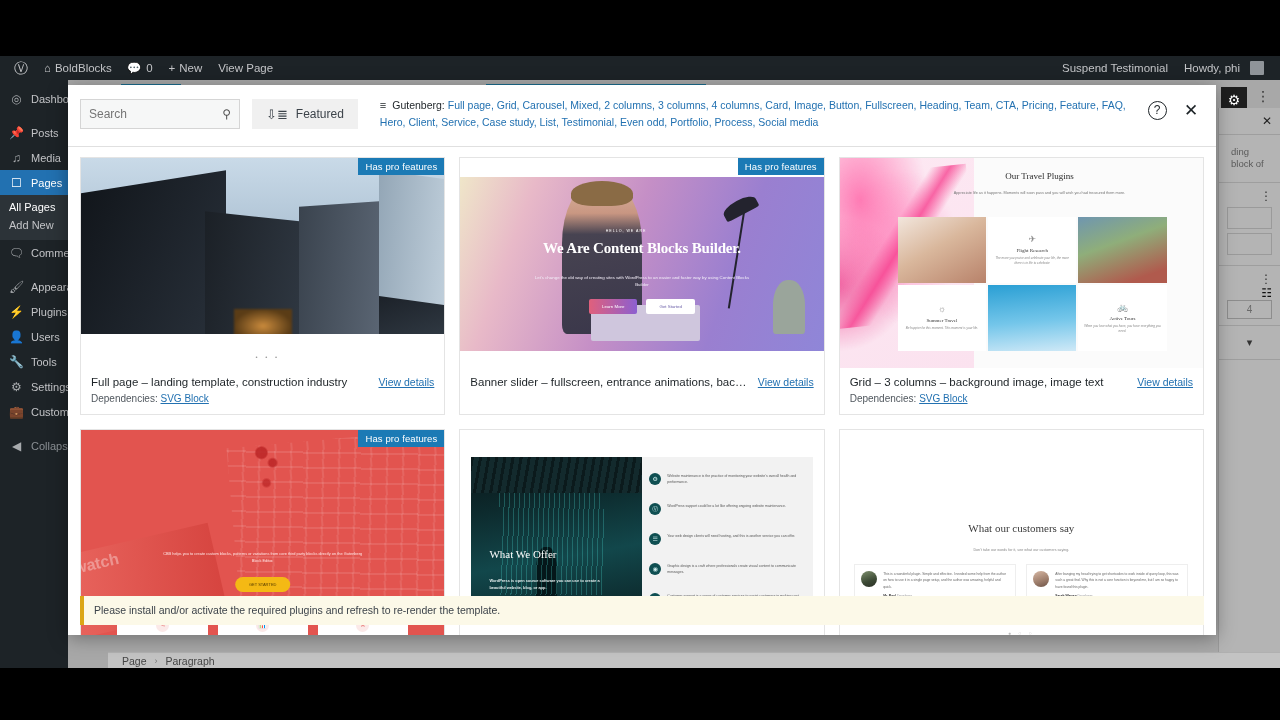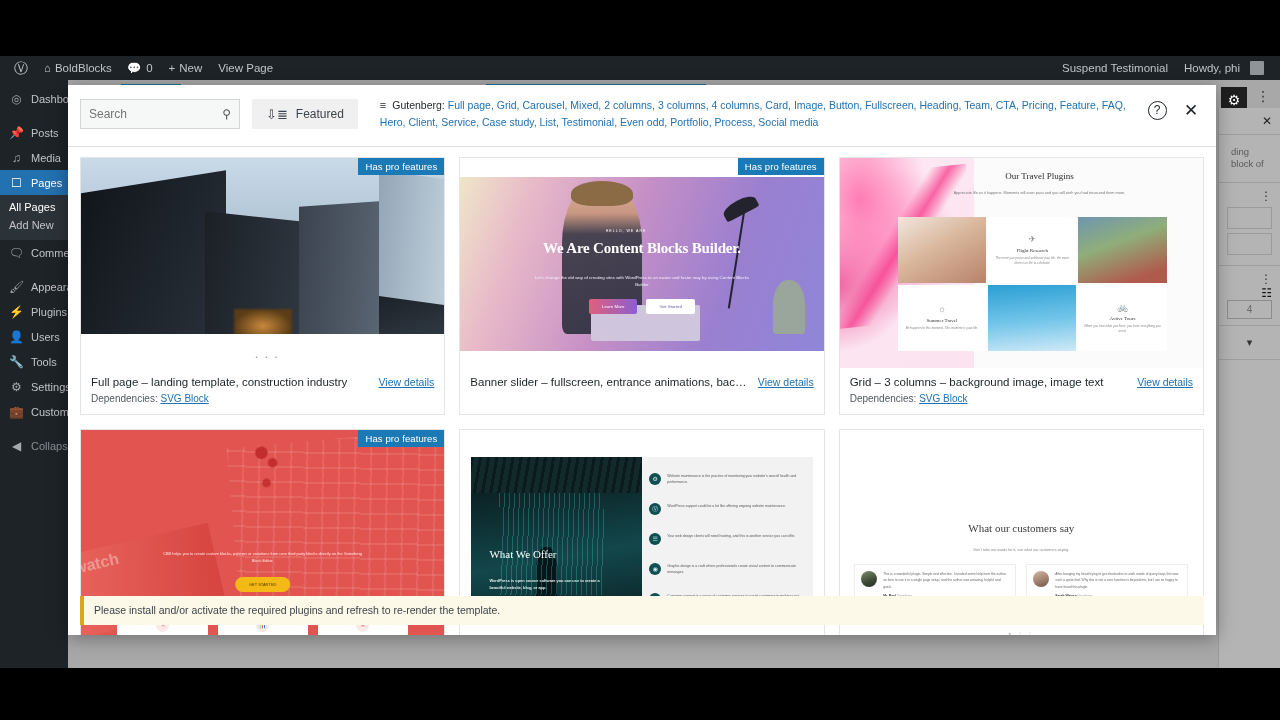--- a/index.html
+++ b/index.html
@@ -411,20 +411,25 @@
         <div class="eds-kebab">⋮</div>
         <div class="eds-sliderico">☷</div>
         <div class="eds-num">4</div>
       </div>
       <div class="eds-row">
         <div class="eds-chev">▾</div>
       </div>
     </div>
   </div>
 
+  <div class="breadcrumb">
+    <span>Page</span>
+    <span class="bc-sep">›</span>
+    <span>Paragraph</span>
+  </div>
 
   <div class="modal">
 
     <div class="modal-head">
       <div class="m-search">
         <input type="text" placeholder="Search" style="">
         <span class="sico">⚲</span>
       </div>
       <div class="m-sort">
         <span class="sort-ico">⇩≣</span>

